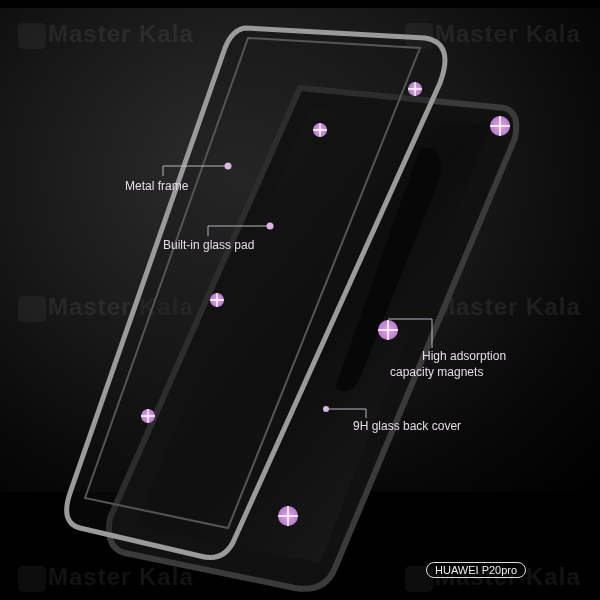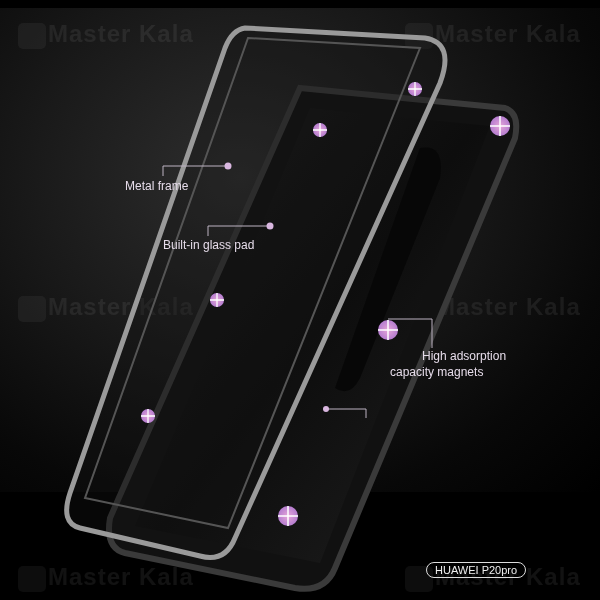--- a/index.html
+++ b/index.html
@@ -84,15 +84,16 @@
           <circle cx="288" cy="508" r="10" fill="url(#mk)"></circle>
           <path d="M278 508h20M288 498v20" stroke="#fff" stroke-width="1.5"></path>
         </g>
     </g>
   </svg>
 
   <div class="label" style="left:125px;top:171px;">Metal frame</div>
   <div class="label" style="left:163px;top:230px;">Built-in glass pad</div>
   <div class="label" style="left:390px;top:341px;margin-left:32px;">High adsorption</div>
   <div class="label" style="left:390px;top:357px;">capacity magnets</div>
+  <div class="label" style="left:353px;top:411px;">9H glass back cover</div>
 
   <div class="model">HUAWEI P20pro</div>
 </div>
 
 </body></html>

